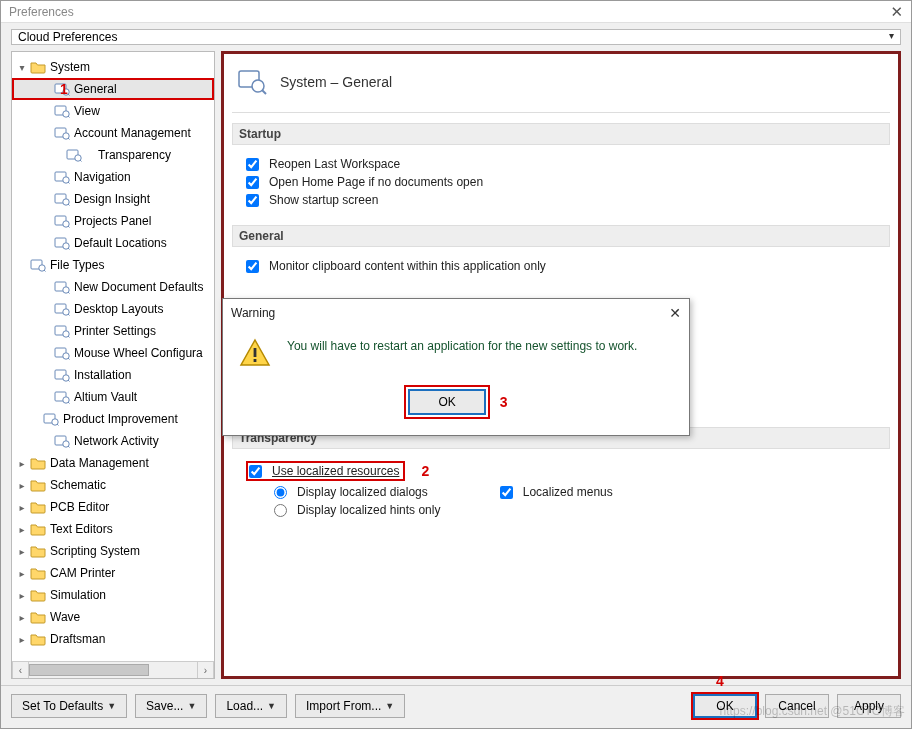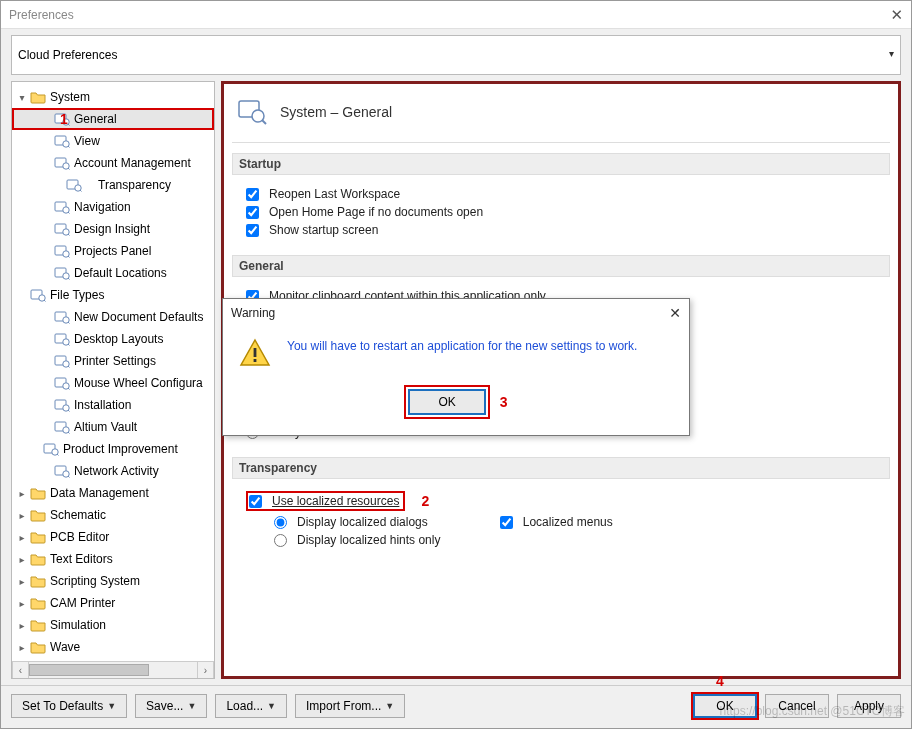--- a/index.html
+++ b/index.html
@@ -1,22 +1,22 @@
 <!DOCTYPE html>
 <html><head>
 <meta charset="utf-8">
 <style>
   * { box-sizing: border-box; font-family: "Segoe UI", Tahoma, sans-serif; font-size: 12px; }
   html, body { margin: 0; padding: 0; background: #fff; }
   .window { width: 912px; height: 729px; border: 1px solid #999; background: #f0f0f0; position: relative; display: flex; flex-direction: column; }
-  .titlebar { height: 28px; display: flex; align-items: center; padding: 0 8px; background: #fff; border-bottom: 1px solid #e0e0e0; }
+  .titlebar { height: 22px; display: flex; align-items: center; padding: 0 8px; background: #fff; border-bottom: 1px solid #e0e0e0; }
   .titlebar .title { color: #888; flex: 1; }
   .titlebar .close { color: #555; font-size: 15px; cursor: pointer; }
   .dropdown-row { padding: 6px 10px; background: #f0f0f0; }
-  .dropdown { background: #fff; border: 1px solid #bbb; padding: 12px 6px; display: flex; align-items: flex-start; justify-content: space-between; cursor: pointer; }
+  .dropdown { background: #fff; border: 1px solid #bbb; padding: 0 6px; display: flex; align-items: flex-start; justify-content: space-between; cursor: pointer; }
   .dropdown .arrow { font-size: 10px; color: #333; }
   .body { flex: 1; display: flex; padding: 0 10px 6px 10px; gap: 6px; overflow: hidden; }
   .tree-pane { width: 204px; border: 1px solid #bbb; background: #fff; display: flex; flex-direction: column; }
   .tree { flex: 1; overflow: hidden; padding-top: 4px; }
   .tree-row { display: flex; align-items: center; height: 22px; padding-left: 4px; white-space: nowrap; cursor: pointer; }
   .tree-row.selected { background: #e6e6e6; }
   .tree-row.selected.hl { outline: 2px solid #d40000; outline-offset: -2px; }
   .tog { width: 12px; color: #666; font-size: 10px; text-align: center; }
   .folder-icon, .leaf-icon { display: inline-block; width: 16px; height: 14px; margin: 0 4px 0 2px; }
   .folder-icon svg, .leaf-icon svg { width: 16px; height: 14px; display: block; }
@@ -45,21 +45,21 @@
   .btn { background: #eaeaea; border: 1px solid #aaa; padding: 4px 10px; min-width: 64px; text-align: center; cursor: pointer; display: inline-flex; align-items: center; gap: 4px; justify-content: center; }
   .btn .caret { font-size: 9px; color: #333; }
   .btn.ok-hl { outline: 2px solid #d40000; outline-offset: 0; border: 2px solid #1b6fbf; padding: 3px 18px; }
 
   .dialog { position: absolute; left: 221px; top: 297px; width: 468px; background: #fff; border: 1px solid #777; box-shadow: 2px 2px 6px rgba(0,0,0,.25); }
   .dlg-title { display: flex; align-items: center; padding: 6px 8px; font-size: 12px; }
   .dlg-title .t { flex: 1; color: #222; }
   .dlg-title .x { font-size: 14px; color: #333; cursor: pointer; }
   .dlg-body { padding: 10px 16px 6px 16px; display: flex; align-items: flex-start; gap: 16px; }
   .warn-icon { width: 32px; height: 32px; }
-  .dlg-msg { padding-top: 2px; color: #1d4ed8; }
+  .dlg-msg { padding-top: 2px; color: #14532d; }
   .dlg-buttons { display: flex; justify-content: center; padding: 10px 0 16px 0; align-items: center; }
   .dlg-ok-wrap { display: inline-flex; align-items: center; border: 2px solid #d40000; padding: 2px; }
   .dlg-ok { border: 2px solid #1b6fbf; background: #eaeaea; padding: 4px 28px; cursor: pointer; }
 
   .anno4 { position: absolute; color: #d40000; font-weight: bold; font-size: 14px; }
   .watermark { position: absolute; right: 6px; bottom: 8px; color: rgba(0,0,0,.22); font-size: 12px; pointer-events: none; }
 </style>
 </head>
 <body>
 

